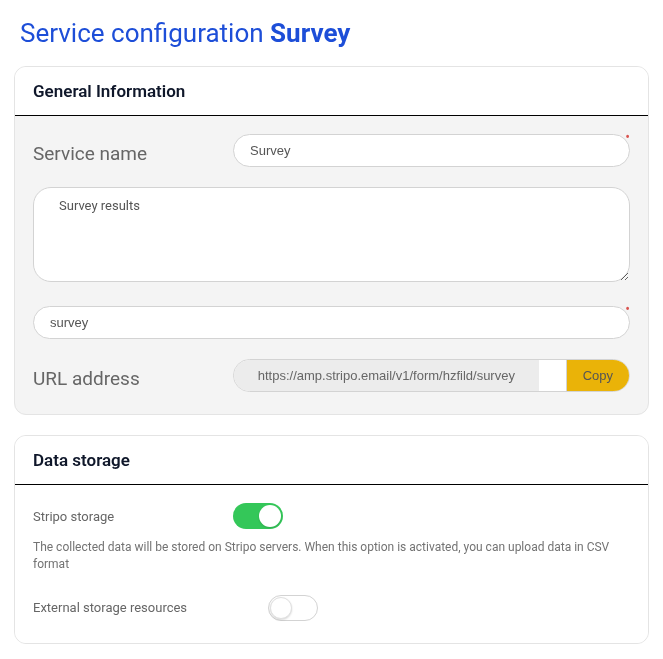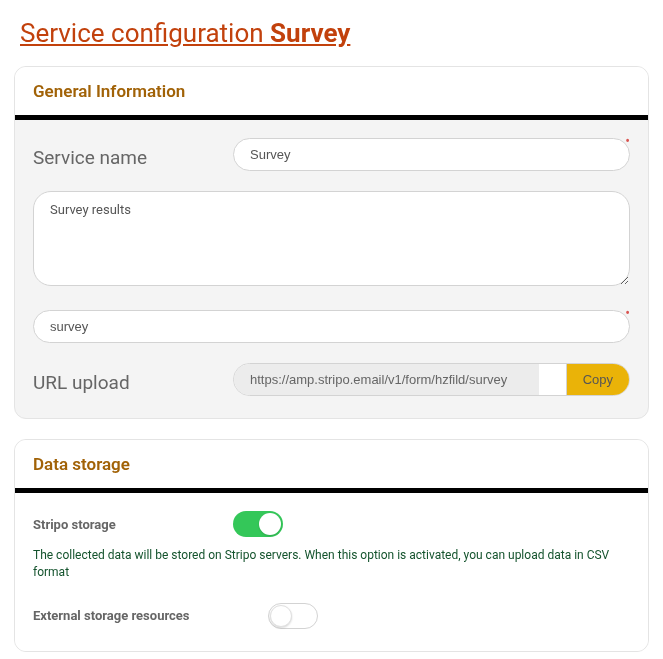--- a/index.html
+++ b/index.html
@@ -9,43 +9,42 @@
     }
     body {
       font-family: -apple-system, BlinkMacSystemFont, "Segoe UI", Roboto, Helvetica, Arial, sans-serif;
       background: #ffffff;
       color: #555;
       padding: 18px 14px;
       width: 663px;
     }
     .page-title {
       font-size: 26px;
-      color: #c2410c;
+      color: #1d4ed8;
       font-weight: 400;
       margin-bottom: 18px;
       padding-left: 6px;
-      text-decoration: underline;
     }
     .page-title .bold {
       font-weight: 700;
     }
     .card {
       border: 1px solid #e4e4e4;
       border-radius: 12px;
       overflow: hidden;
       margin-bottom: 20px;
       background: #f4f4f4;
     }
     .card-header {
       background: #ffffff;
-      border-bottom: 5px solid #000000;
+      border-bottom: 1px solid #000000;
       padding: 14px 18px;
       font-size: 17px;
       font-weight: 600;
-      color: #a16207;
+      color: #0f172a;
     }
     .card-body {
       padding: 18px 18px 22px 18px;
     }
     .card-body.white-bg {
       background: #ffffff;
     }
     .form-row {
       display: flex;
       align-items: flex-start;
@@ -79,21 +78,21 @@
       padding: 8px 16px;
       font-size: 13px;
       color: #555;
       background: #ffffff;
       outline: none;
     }
     .textarea-input {
       width: 100%;
       border: 1px solid #d3d3d3;
       border-radius: 18px;
-      padding: 10px 16px;
+      padding: 10px 25px;
       font-size: 13px;
       color: #555;
       background: #ffffff;
       outline: none;
       resize: both;
       min-height: 95px;
       font-family: inherit;
     }
     .url-group {
       display: flex;
@@ -104,45 +103,45 @@
       background: #ffffff;
     }
     .url-value {
       flex: 1;
       background: #ececec;
       padding: 8px 16px;
       font-size: 13px;
       color: #666;
       border: none;
       outline: none;
+      text-align: center;
     }
     .copy-btn {
       background: #eab308;
       border: none;
       border-left: 1px solid #d3d3d3;
       padding: 8px 16px;
       font-size: 13px;
       color: #555;
       cursor: pointer;
       margin-left: 27px;
     }
     .storage-row {
       display: flex;
       align-items: center;
       margin-bottom: 10px;
-      font-weight: bold;
     }
     .storage-label {
       flex: 0 0 200px;
       font-size: 13px;
       color: #666;
     }
     .hint-text {
       font-size: 12px;
-      color: #14532d;
+      color: #737373;
       line-height: 1.4;
       margin-bottom: 22px;
     }
     .toggle {
       position: relative;
       width: 50px;
       height: 26px;
       border-radius: 13px;
       cursor: pointer;
     }
@@ -197,21 +196,21 @@
     </div>
 
     <div class="form-row">
       <div class="form-control-wrap">
         <span class="req-dot">•</span>
         <input type="text" class="text-input" value="survey" style="">
       </div>
     </div>
 
     <div class="form-row">
-      <div class="form-label">URL upload</div>
+      <div class="form-label">URL address</div>
       <div class="form-control-wrap">
         <div class="url-group">
           <input type="text" readonly="" class="url-value" value="https://amp.stripo.email/v1/form/hzfild/survey" style="">
           <button class="copy-btn">Copy</button>
         </div>
       </div>
     </div>
 
   </div>
 </div>

